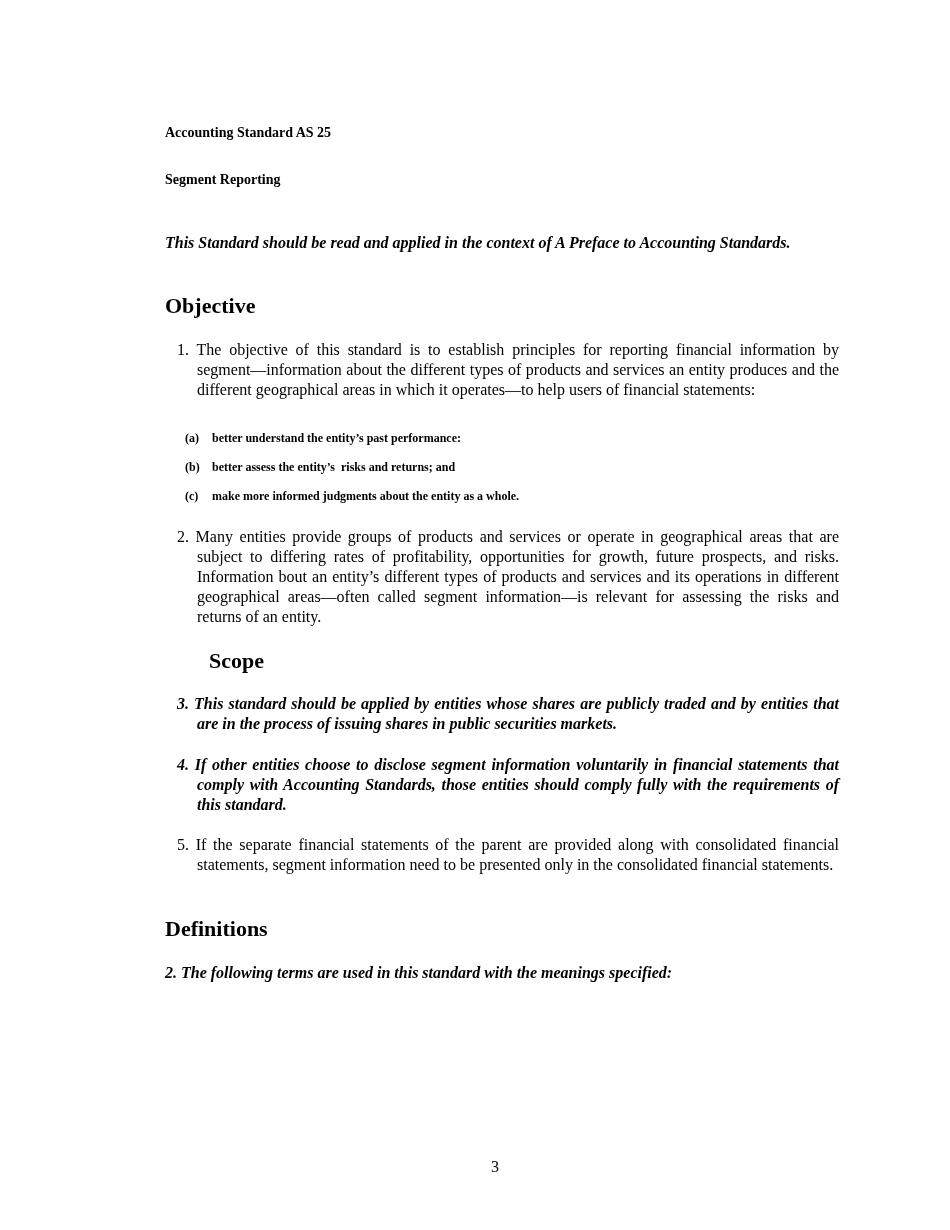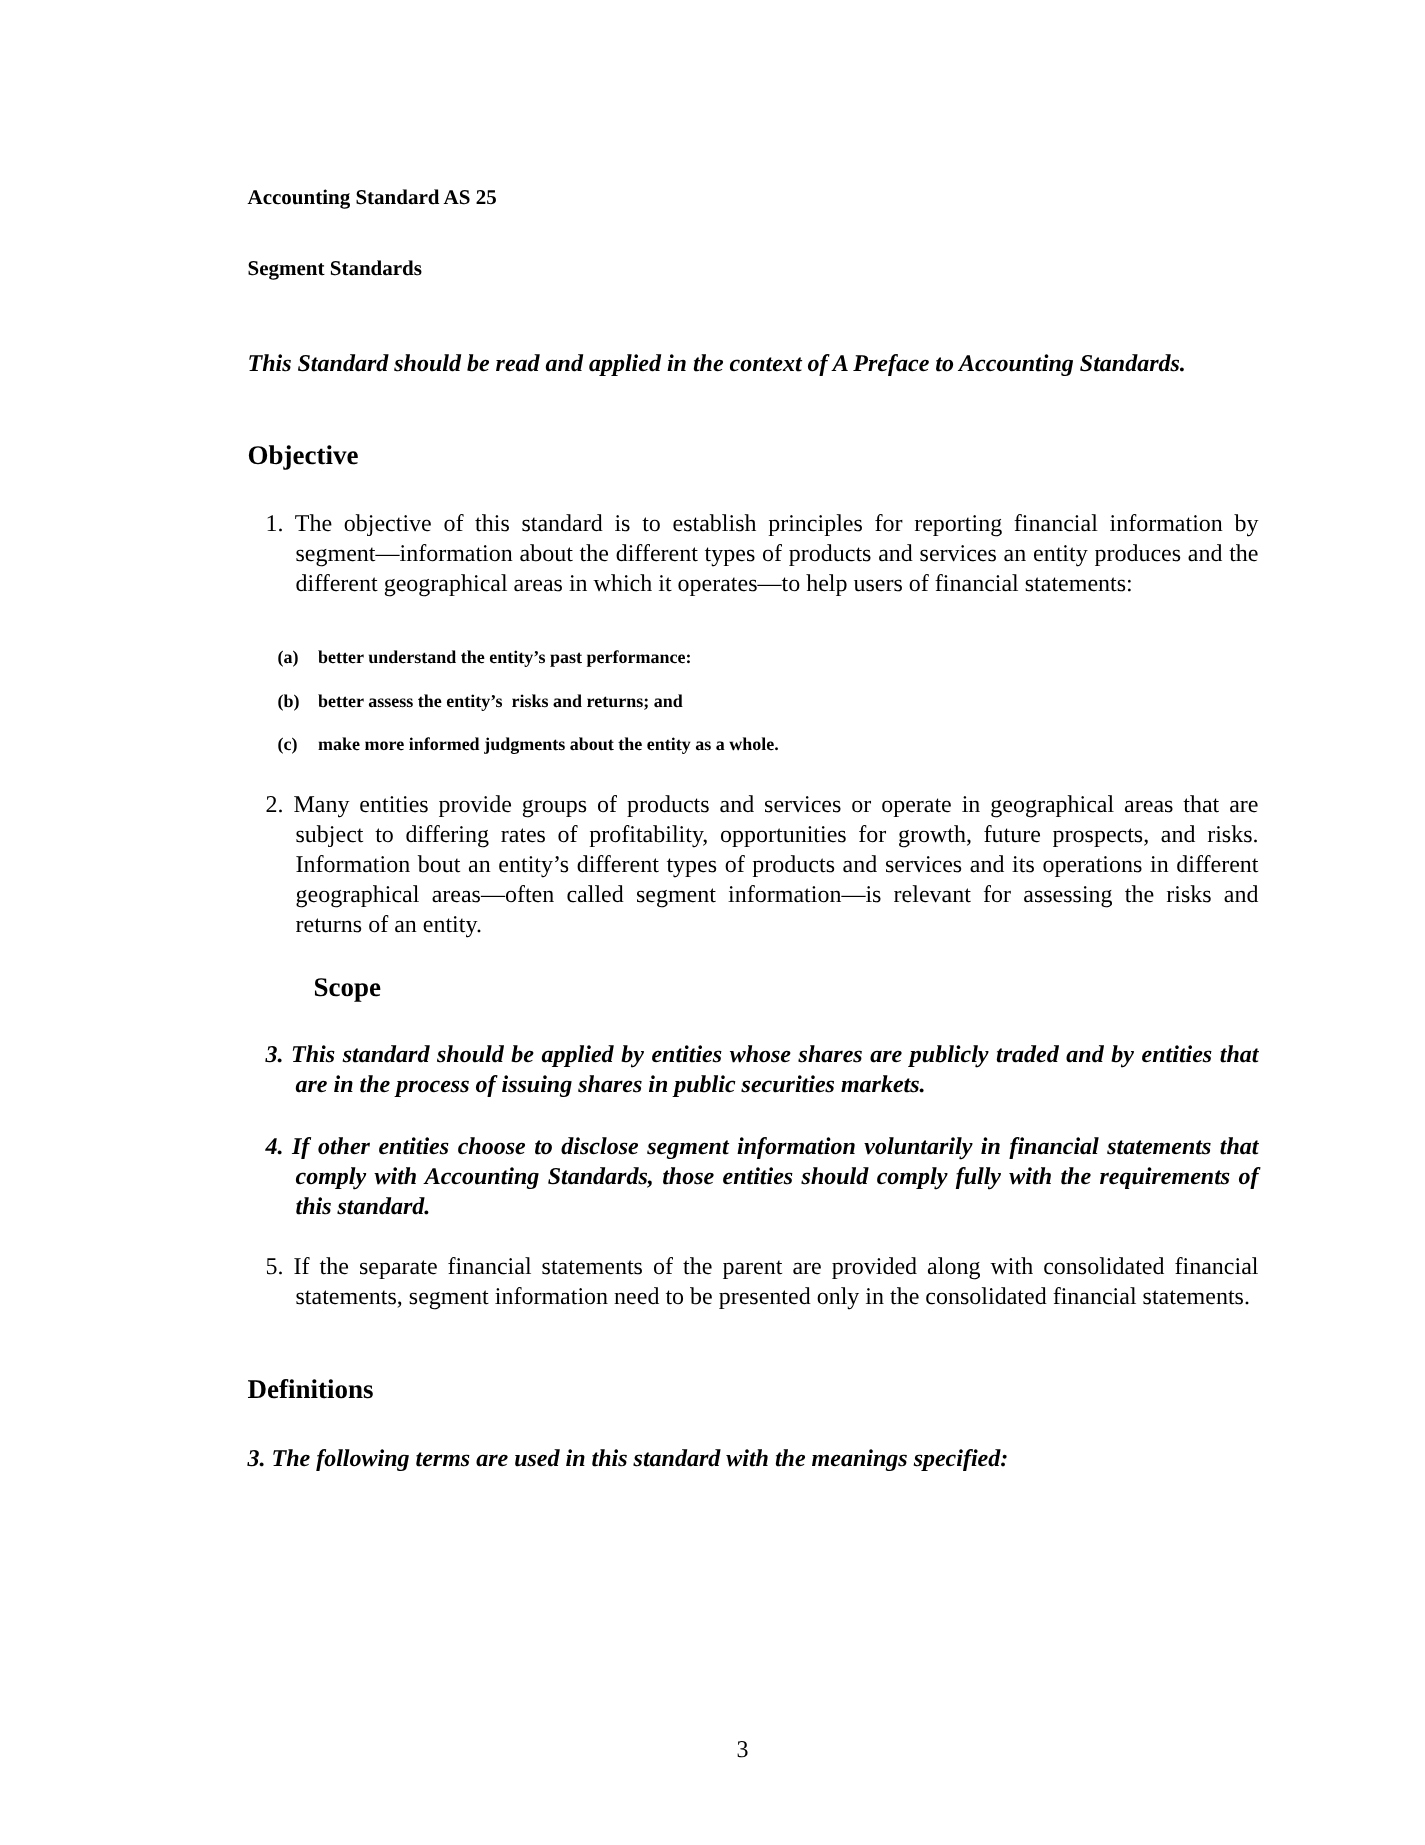--- a/index.html
+++ b/index.html
@@ -1,34 +1,34 @@
 <!DOCTYPE html>
 <html><head>
 <meta charset="utf-8">
 <style>
   html, body { margin: 0; padding: 0; background: #ffffff; }
   body { width: 950px; height: 1230px; position: relative; overflow: hidden;
          font-family: "Liberation Serif", serif; color: #000; }
   .page { position: absolute; left: 165px; top: 0; width: 662px; }
   .title { position: absolute; left: 0; font-weight: bold; font-size: 14px; white-space: nowrap; }
-  .h2 { position: absolute; left: 0; font-weight: bold; font-size: 18px; white-space: nowrap; }
+  .h2 { position: absolute; left: 0; font-weight: bold; font-size: 22px; white-space: nowrap; }
   .para { position: absolute; left: 0; width: 662px; font-size: 16px; line-height: 20px;
           text-align: justify; }
   .para.hang { padding-left: 20px; text-indent: -20px; width: 642px; margin-left: 12px; }
   .bi { font-weight: bold; font-style: italic; font-family: Liberation Serif, serif; }
   .sub { position: absolute; left: 20px; font-size: 12px; line-height: 20px; white-space: nowrap; font-weight: bold; }
   .sub .lbl { display: inline-block; width: 27px; }
   .pagenum { position: absolute; left: 0; width: 990px; text-align: center; top: 1158px; font-size: 16px; }
 </style>
 </head>
 <body>
 
 <div class="page">
   <div class="title" style="top:125px;">Accounting Standard AS 25</div>
-  <div class="title" style="top:172px;">Segment Standards</div>
+  <div class="title" style="top:172px;">Segment Reporting</div>
 
   <div class="para bi" style="top:233px;">This Standard should be read and applied in the context of A Preface to Accounting Standards.</div>
 
   <div class="h2" style="top:293px;">Objective</div>
 
   <div class="para hang" style="top:340px;">1. The objective of this standard is to establish principles for reporting financial information by segment—information about the different types of products and services an entity produces and the different geographical areas in which it operates—to help users of financial statements:</div>
 
   <div class="sub" style="top:428px;">
     <span class="lbl">(a)</span><span>better understand the entity’s past performance:</span>
   </div>
@@ -42,16 +42,16 @@
   <div class="para hang" style="top:527px;">2. Many entities provide groups of products and services or operate in geographical areas that are subject to differing rates of profitability, opportunities for growth, future prospects, and risks. Information bout an entity’s different types of products and services and its operations in different geographical areas—often called segment information—is relevant for assessing the risks and returns of an entity.</div>
 
   <div class="h2" style="top:648px;margin-left:44px;">Scope</div>
 
   <div class="para hang bi" style="top:694px;">3. This standard should be applied by entities whose shares are publicly traded and by entities that are in the process of issuing shares in public securities markets.</div>
   <div class="para hang bi" style="top:755px;">4. If other entities choose to disclose segment information voluntarily in financial statements that comply with Accounting Standards, those entities should comply fully with the requirements of this standard.</div>
   <div class="para hang" style="top:835px;">5. If the separate financial statements of the parent are provided along with consolidated financial statements, segment information need to be presented only in the consolidated financial statements.</div>
 
   <div class="h2" style="top:916px;">Definitions</div>
 
-  <div class="para bi" style="top:963px;">3. The following terms are used in this standard with the meanings specified:</div>
+  <div class="para bi" style="top:963px;">2. The following terms are used in this standard with the meanings specified:</div>
 </div>
 
 <div class="pagenum">3</div>
 
 </body></html>

